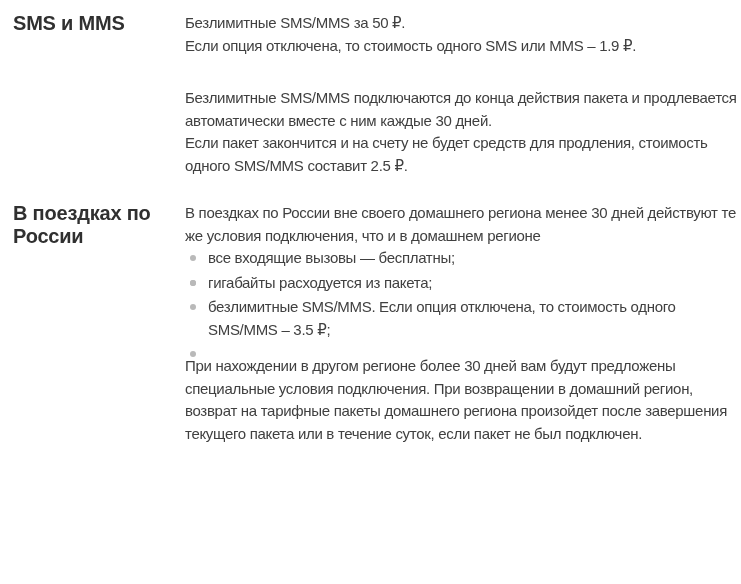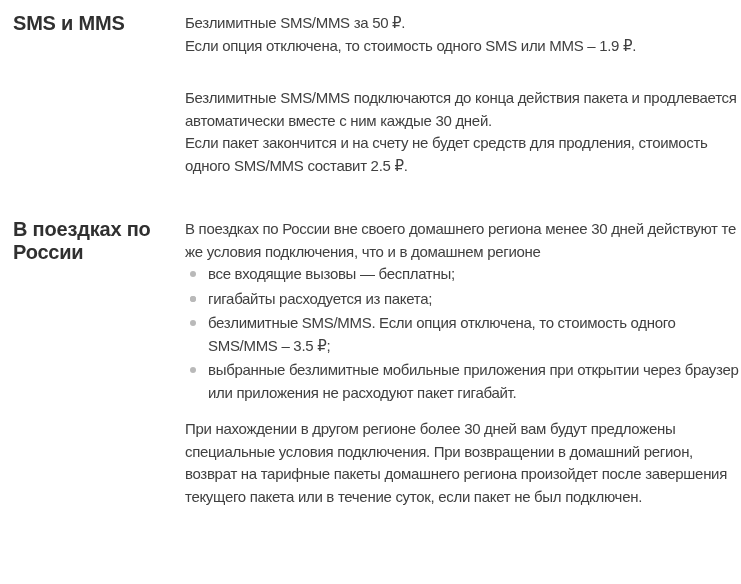--- a/index.html
+++ b/index.html
@@ -23,21 +23,21 @@
     }
     .page {
       padding: 12px 0 0 13px;
     }
     .row {
       display: grid;
       grid-template-columns: 172px 560px;
       align-items: start;
     }
     .row + .row {
-      margin-top: 41px;
+      margin-top: 25px;
     }
     .label {
       margin: 0;
       font-size: 20px;
       font-weight: 700;
       letter-spacing: -0.2px;
       line-height: 22.5px;
       color: var(--heading);
     }
     .content {
@@ -104,20 +104,19 @@
         <li class="bullet-item">
           <span class="bullet-dot"></span>
           <span class="bullet-text">гигабайты расходуется из пакета;</span>
         </li>
         <li class="bullet-item">
           <span class="bullet-dot"></span>
           <span class="bullet-text">безлимитные SMS/MMS. Если опция отключена, то стоимость одного SMS/MMS – 3.5 ₽;</span>
         </li>
         <li class="bullet-item">
           <span class="bullet-dot"></span>
-          <span class="bullet-text">выбранные безлимитные мобильные приложения при открытии через браузер или приложения не расходуют пакет гигабайт.</span>
         </li>
       </ul>
       <p class="outro">При нахождении в другом регионе более 30 дней вам будут предложены специальные условия подключения. При возвращении в домашний регион, возврат на тарифные пакеты домашнего региона произойдет после завершения текущего пакета или в течение суток, если пакет не был подключен.</p>
     </div>
   </section>
 
 </div>
 
 </body></html>

